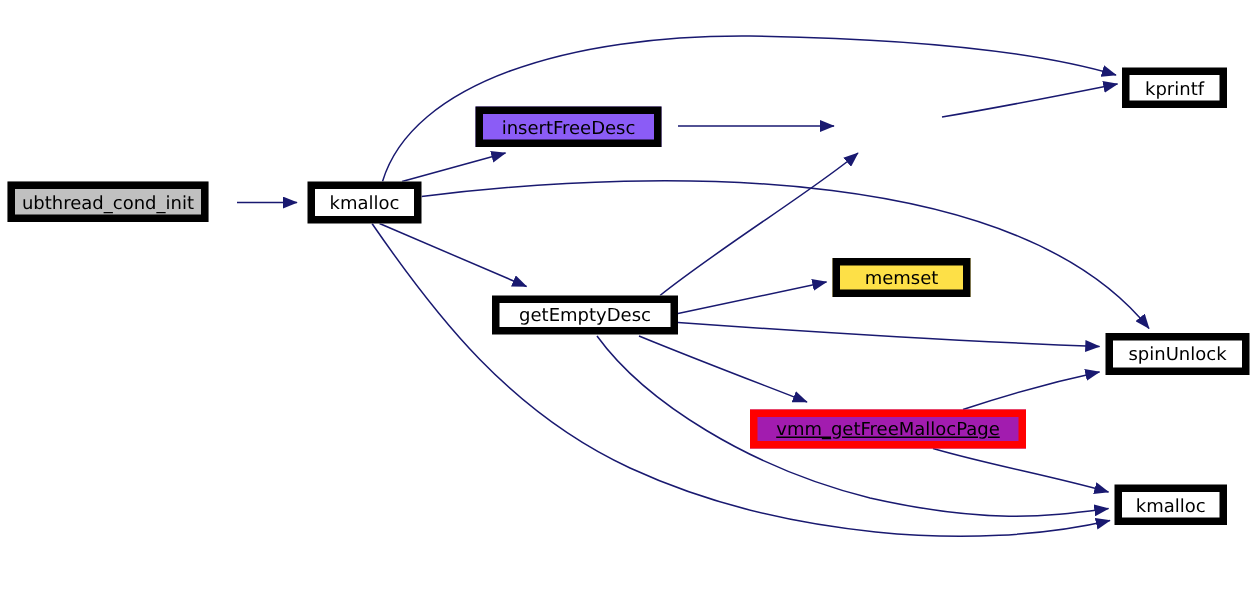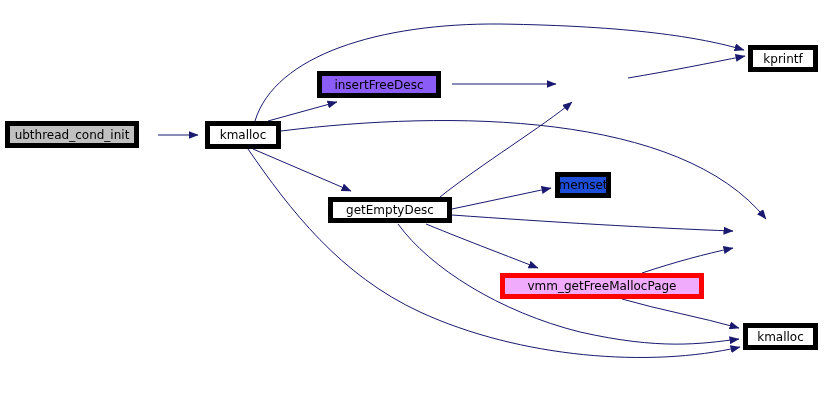--- a/index.html
+++ b/index.html
@@ -63,26 +63,29 @@
 
 
   <div class="node" style="left: 748px; top: 45px; width: 70px; height: 27px; background: rgb(255, 255, 255); border-color: rgb(0, 0, 0);">
       <span>kprintf</span>
     </div>
 
   <div class="node" style="left: 328px; top: 197px; width: 124px; height: 26px; background: rgb(255, 255, 255); border-color: rgb(0, 0, 0);">
       <span>getEmptyDesc</span>
     </div>
 
-  <div class="node" style="left: 555px; top: 172px; width: 56px; height: 26px; background: #1d4ed8; border-color: rgb(0, 0, 0);">
+  <div class="node" style="left: 555px; top: 172px; width: 92px; height: 26px; background: #fde047; border-color: rgb(0, 0, 0);">
       <span>memset</span>
     </div>
 
+  <div class="node" style="left: 737px; top: 222px; width: 96px; height: 28px; background: rgb(255, 255, 255); border-color: rgb(0, 0, 0);">
+      <span>spinUnlock</span>
+    </div>
 
-  <div class="node" style="left: 500px; top: 273px; width: 204px; height: 26px; background: #f0abfc; border-color: rgb(255, 0, 0);">
+  <div class="node" style="left: 500px; top: 273px; width: 184px; height: 26px; background: #a21caf; border-color: rgb(255, 0, 0); text-decoration: underline;">
       <span>vmm_getFreeMallocPage</span>
     </div>
 
   <div class="node" style="left: 743px; top: 323px; width: 75px; height: 27px; background: rgb(255, 255, 255); border-color: rgb(0, 0, 0);">
       <span>kmalloc</span>
     </div>
 
 </div>
 
 </body></html>

